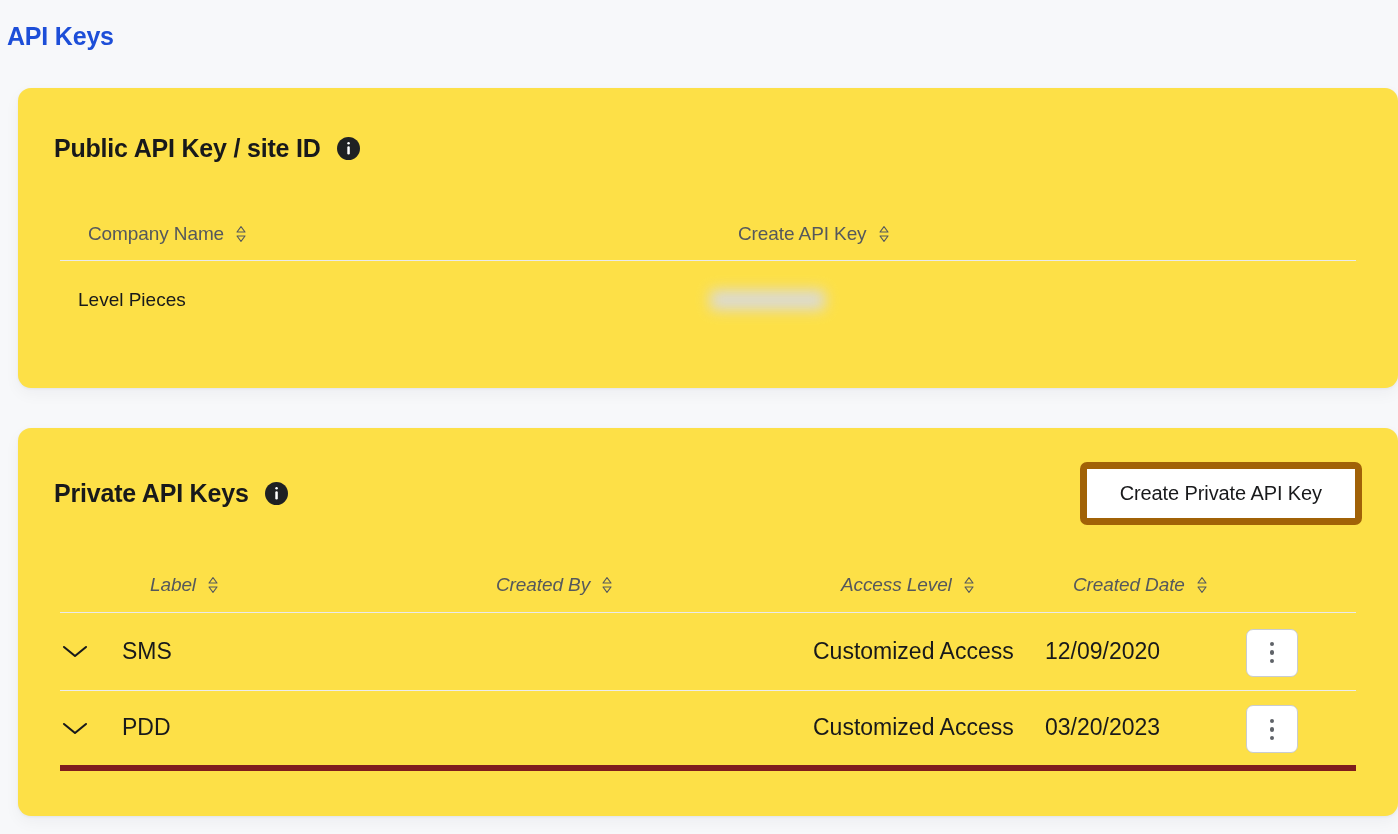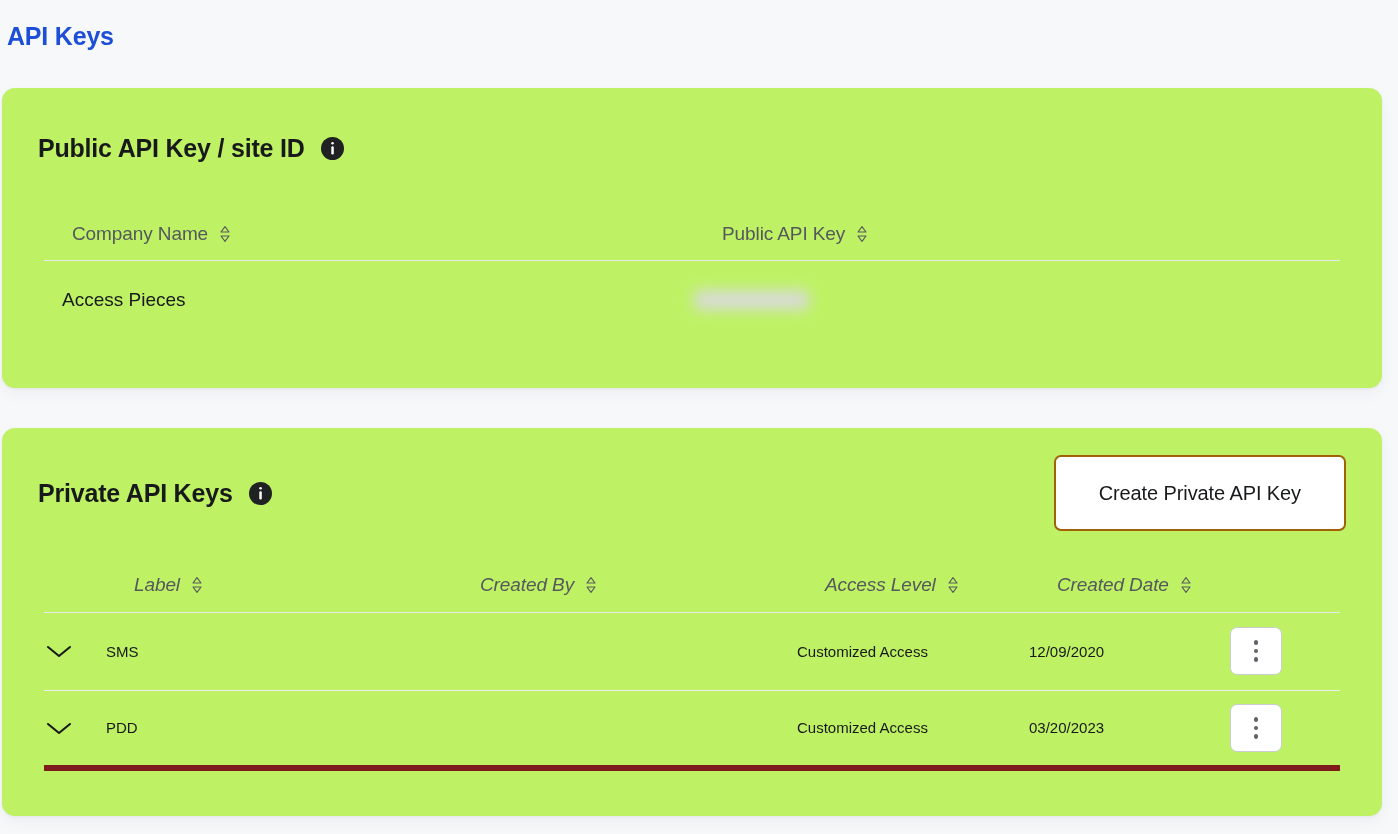--- a/index.html
+++ b/index.html
@@ -22,23 +22,23 @@
     top: 22px;
     font-size: 25px;
     font-weight: bold;
     color: #1d4ed8;
     letter-spacing: -0.2px;
   }
 
   
   .card {
     position: absolute;
-    left: 2px;
+    left: 18px;
     width: 1380px;
-    background: #bef264;
+    background: #fde047;
     border-radius: 13px;
     box-shadow: 0 1px 3px rgba(24,28,40,0.055),
                 0 6px 16px rgba(24,28,40,0.045);
   }
   .card-public  { top: 88px;  height: 300px; }
   .card-private { top: 428px; height: 388px; }
 
   .card-head {
     display: flex;
     align-items: center;
@@ -66,24 +66,24 @@
     margin-left: 16px;
     display: flex;
     align-items: center;
     justify-content: center;
     flex: 0 0 auto;
   }
   .info-icon svg { display: block; }
 
   
   .btn-create {
-    height: 76px;
-    padding: 0 43px;
+    height: 63px;
+    padding: 0 33px;
     background: #ffffff;
-    border: 2px solid #a16207;
+    border: 7px solid #a16207;
     border-radius: 7px;
     font-family: "Liberation Sans", sans-serif;
     font-size: 20px;
     color: #18191b;
     cursor: pointer;
     white-space: nowrap;
     letter-spacing: -0.1px;
   }
 
   
@@ -112,21 +112,21 @@
     flex: 0 0 auto;
     display: block;
   }
 
   .tbl-public thead th { height: 52px; border-bottom: 1px solid #e9eaec; }
   .tbl-public tbody td { height: 79px; font-size: 19px; color: #18191b; }
 
   .tbl-private thead th { height: 54px; border-bottom: 1px solid #e9eaec; font-style: italic; }
   .tbl-private tbody td {
     height: 78px;
-    font-size: 15px;
+    font-size: 23px;
     color: #18191b;
     border-bottom: 1px solid #ececee;
   }
   .tbl-private tbody tr:last-child td { border-bottom: 6px solid #7f1d1d; }
 
   .cell-chevron { width: 62px; }
   .chevron-btn {
     width: 34px;
     height: 22px;
     background: none;
@@ -197,32 +197,32 @@
               <div class="th-inner">
                 <span class="th-label">Company Name</span>
                 <svg class="sort-icon" width="12" height="20" viewBox="0 0 12 20">
                   <path d="M6 2.6 L10 8.0 L2 8.0 Z" fill="none" stroke="#55585c" stroke-width="1.1" stroke-linejoin="round"></path>
                   <path d="M6 17.4 L10 12.0 L2 12.0 Z" fill="none" stroke="#55585c" stroke-width="1.1" stroke-linejoin="round"></path>
                 </svg>
               </div>
             </th>
             <th>
               <div class="th-inner">
-                <span class="th-label">Public API Key</span>
+                <span class="th-label">Create API Key</span>
                 <svg class="sort-icon" width="12" height="20" viewBox="0 0 12 20">
                   <path d="M6 2.6 L10 8.0 L2 8.0 Z" fill="none" stroke="#55585c" stroke-width="1.1" stroke-linejoin="round"></path>
                   <path d="M6 17.4 L10 12.0 L2 12.0 Z" fill="none" stroke="#55585c" stroke-width="1.1" stroke-linejoin="round"></path>
                 </svg>
               </div>
             </th>
           </tr>
         </thead>
         <tbody>
           <tr>
-            <td style="padding-left:18px;">Access Pieces</td>
+            <td style="padding-left:18px;">Level Pieces</td>
             <td>
               <div class="blurred-key"></div>
             </td>
           </tr>
         </tbody>
       </table>
     </div>
   </div>
 
   <div class="card card-private">

